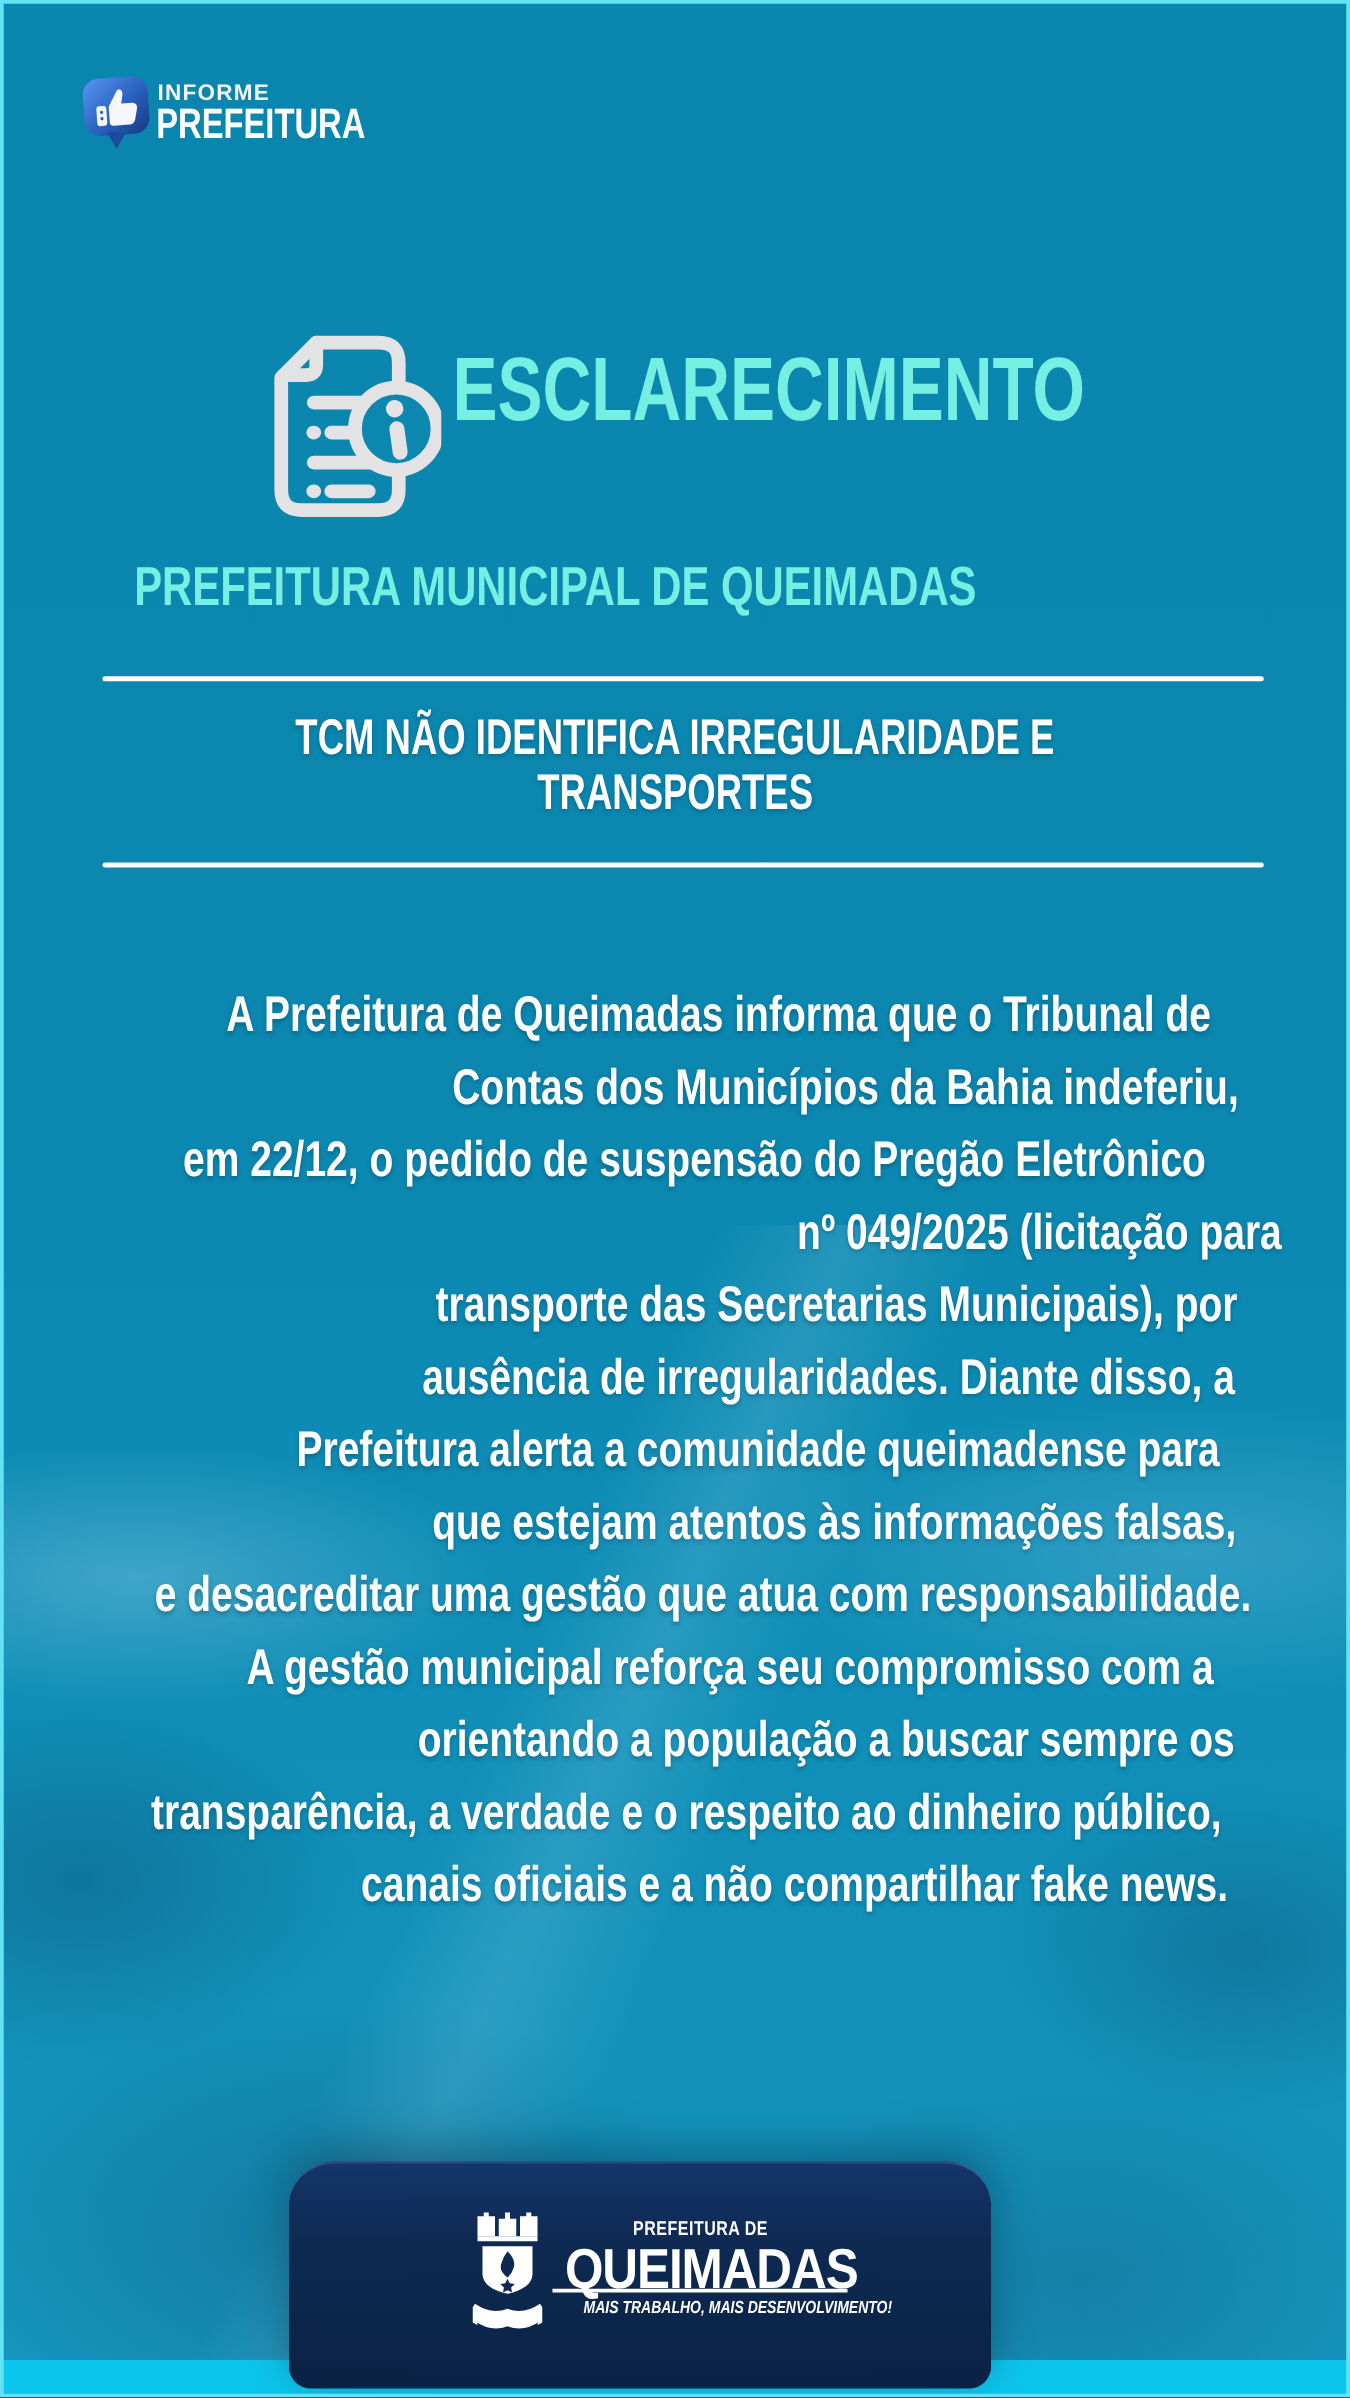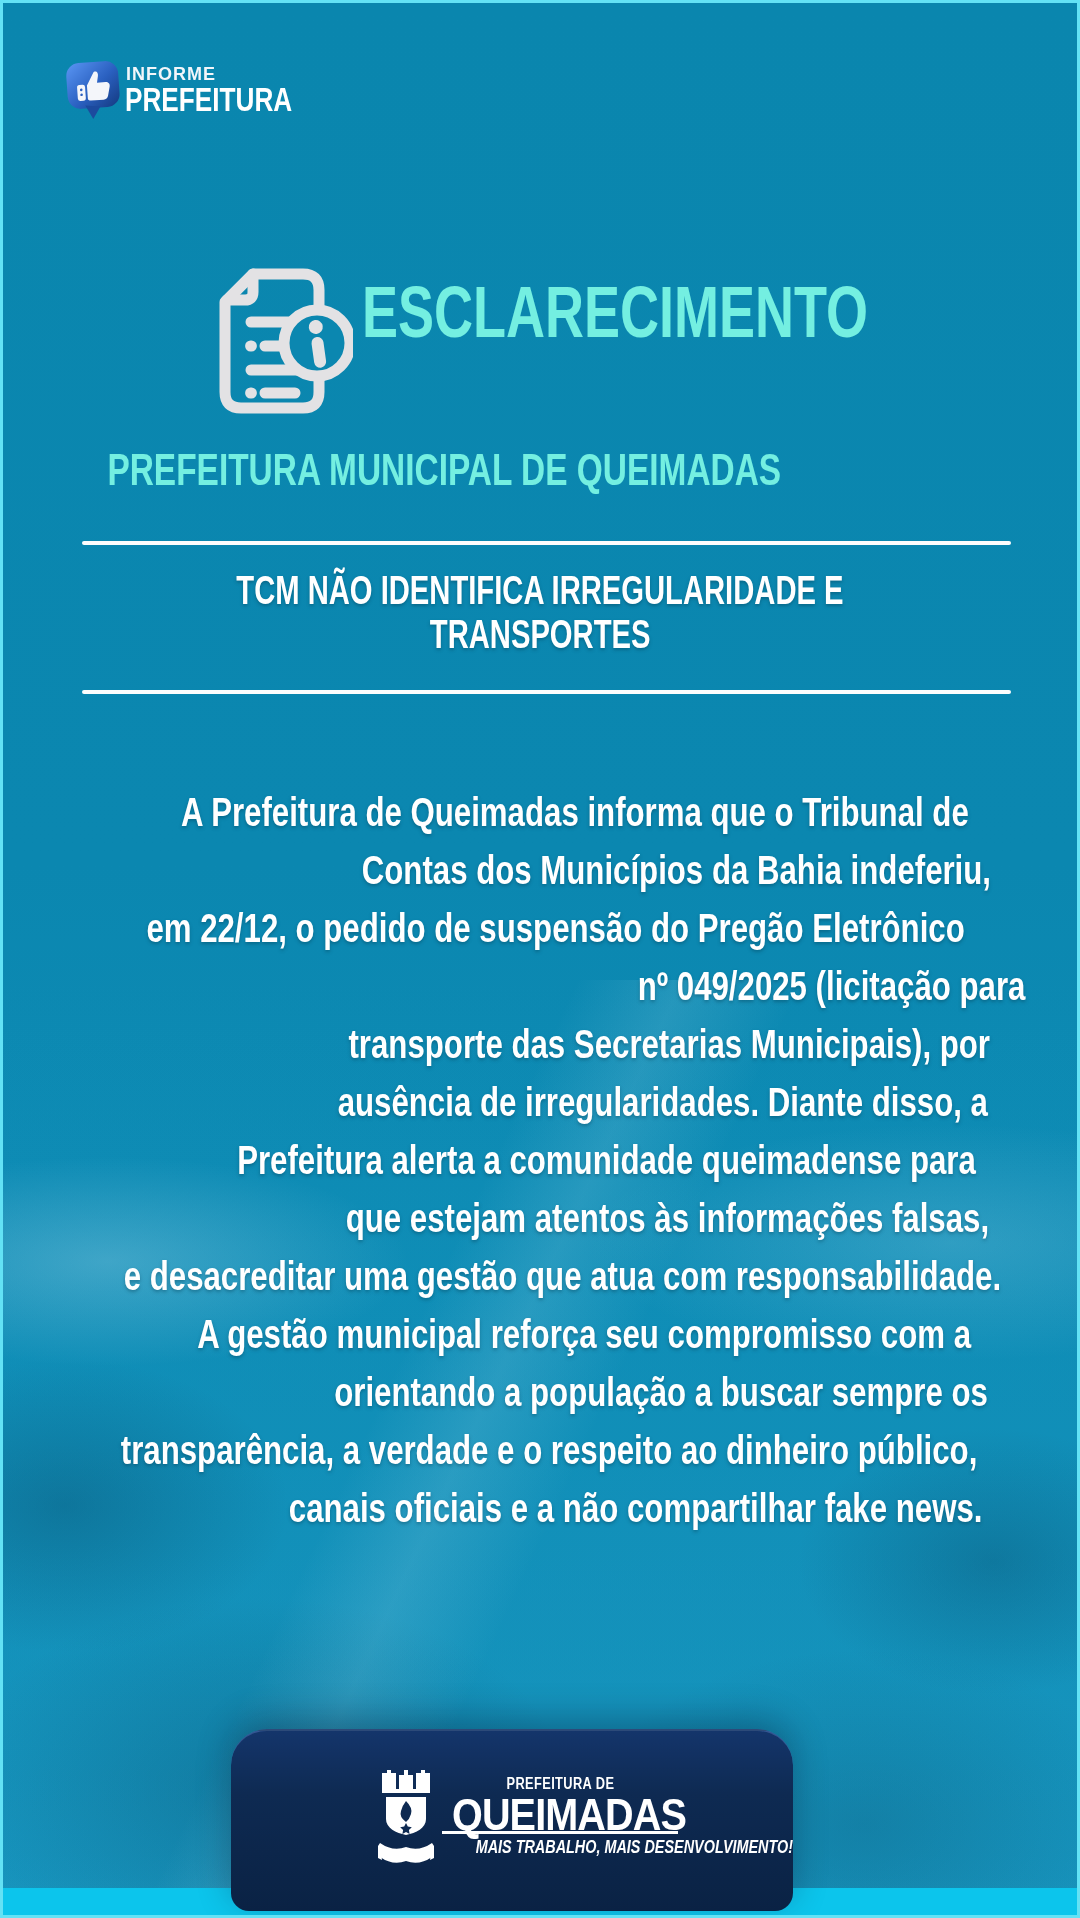--- a/index.html
+++ b/index.html
@@ -57,21 +57,21 @@
     border-top:2px solid rgba(110,150,220,0.35);
     box-shadow:0 -10px 34px rgba(0,10,30,0.30);
   }
   .coat{position:absolute;left:147px;top:38px;width:56px;height:96px;}
   .seal-text{position:absolute;left:205px;top:0;width:248px;height:180px;text-align:center;color:#ffffff;}
   .seal-top{position:absolute;left:0;top:44px;width:248px;font-size:16px;font-weight:700;letter-spacing:.5px;}
   .seal-top .cx{transform:scaleX(.80);}
   .seal-name{position:absolute;left:0;top:58px;width:248px;font-size:45px;font-weight:700;letter-spacing:-1px;}
   .seal-name .cx{transform:scaleX(.88);}
   .seal-line{position:absolute;left:6px;top:100px;width:236px;height:3px;background:#ffffff;}
-  .seal-tagline{position:absolute;left:0;top:106px;width:248px;font-size:18px;font-weight:700;font-style:italic;}
+  .seal-tagline{position:absolute;left:0;top:106px;width:248px;font-size:14px;font-weight:700;font-style:italic;}
   .seal-tagline .cx{transform:scaleX(.80);}
 
   .frame{position:absolute;left:0;top:0;width:1074px;height:1912px;border:3px solid #63e2f5;pointer-events:none;z-index:60;}
 </style>
 </head>
 <body>
 
 <div class="page">
 
   <div class="photo"></div>

